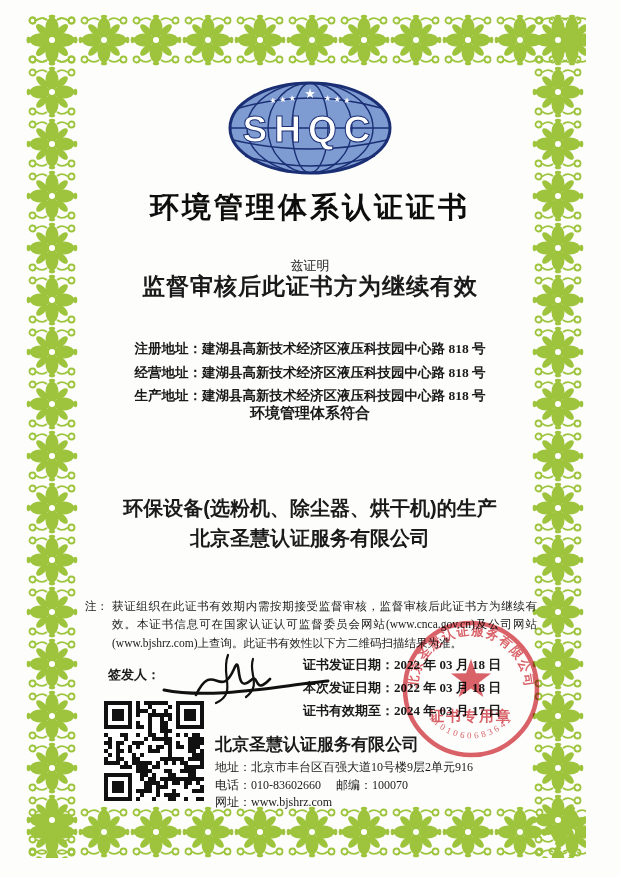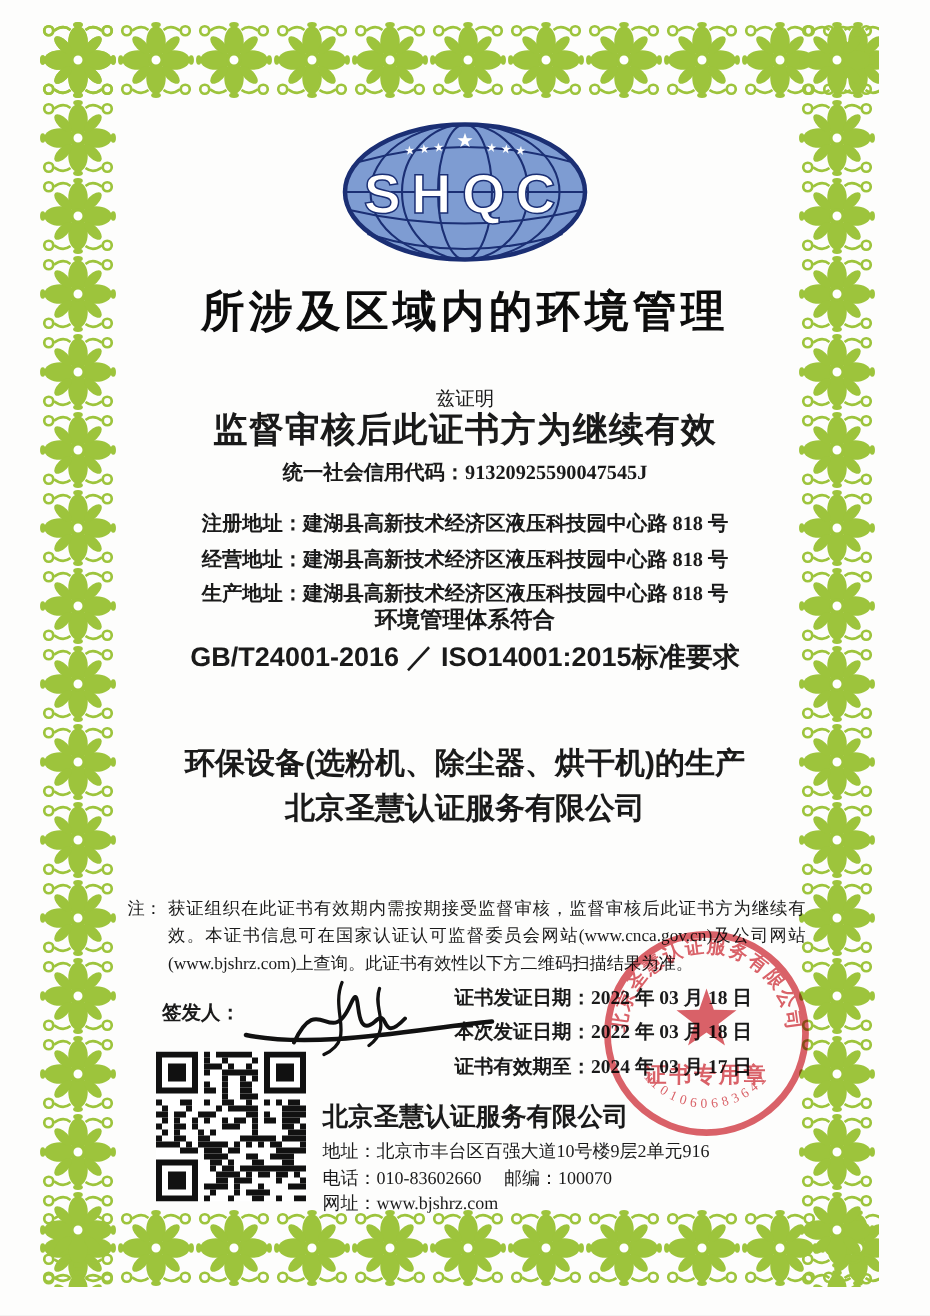--- a/index.html
+++ b/index.html
@@ -167,35 +167,33 @@
       </g>
       <g fill="#ffffff" font-family="'DejaVu Sans',sans-serif">
         <text x="85" y="18" font-size="13" text-anchor="middle">★</text>
         <text x="58" y="22" font-size="8" text-anchor="middle" transform="rotate(-6 58 22)">★ ★ ★</text>
         <text x="112" y="22" font-size="8" text-anchor="middle" transform="rotate(6 112 22)">★ ★ ★</text>
       </g>
       <text x="85" y="62" text-anchor="middle" font-family="'Liberation Sans',sans-serif" font-size="37" font-weight="bold" letter-spacing="7" fill="#ffffff" stroke="#1b2f74" stroke-width="1">SHQC</text>
     </svg>
   </div>
 
-  <div class="abs center title">所涉及区域内的环境管理</div>
+  <div class="abs center title">环境管理体系认证证书</div>
 
 
   <div class="abs center attest">兹证明</div>
   <div class="abs center company">监督审核后此证书方为继续有效</div>
-  <div class="abs center credit">统一社会信用代码：91320925590047545J</div>
 
   <div class="abs center addr">
     <div>注册地址：建湖县高新技术经济区液压科技园中心路 818 号</div>
     <div>经营地址：建湖县高新技术经济区液压科技园中心路 818 号</div>
     <div>生产地址：建湖县高新技术经济区液压科技园中心路 818 号</div>
   </div>
 
   <div class="abs center conform">环境管理体系符合</div>
-  <div class="abs center standard">GB/T24001-2016 ／ ISO14001:2015标准要求</div>
   <div class="abs center scope1">环保设备(选粉机、除尘器、烘干机)的生产</div>
   <div class="abs center scope2">北京圣慧认证服务有限公司</div>
 
   <div class="abs note">
     <span class="lbl">注：</span>
     <span class="txt">获证组织在此证书有效期内需按期接受监督审核，监督审核后此证书方为继续有效。本证书信息可在国家认证认可监督委员会网站(www.cnca.gov.cn)及公司网站(www.bjshrz.com)上查询。此证书有效性以下方二维码扫描结果为准。</span>
   </div>
 
   <div class="abs dates">
     <div><span>证书发证日期：</span><span>2022 年 03 月 18 日</span></div>

